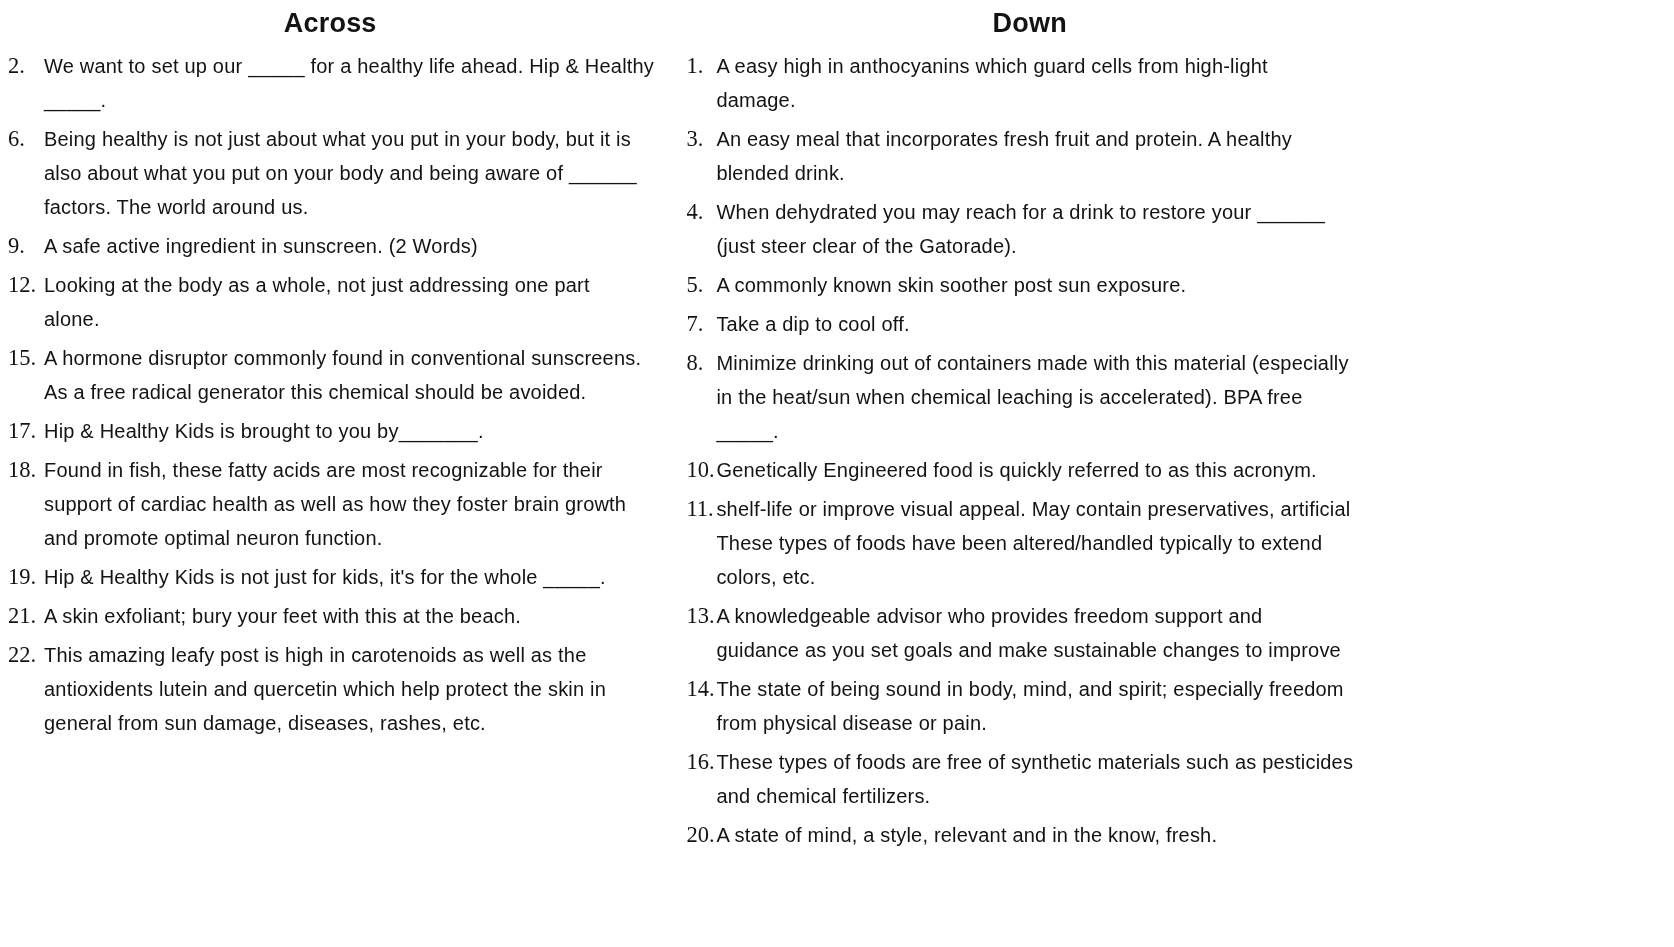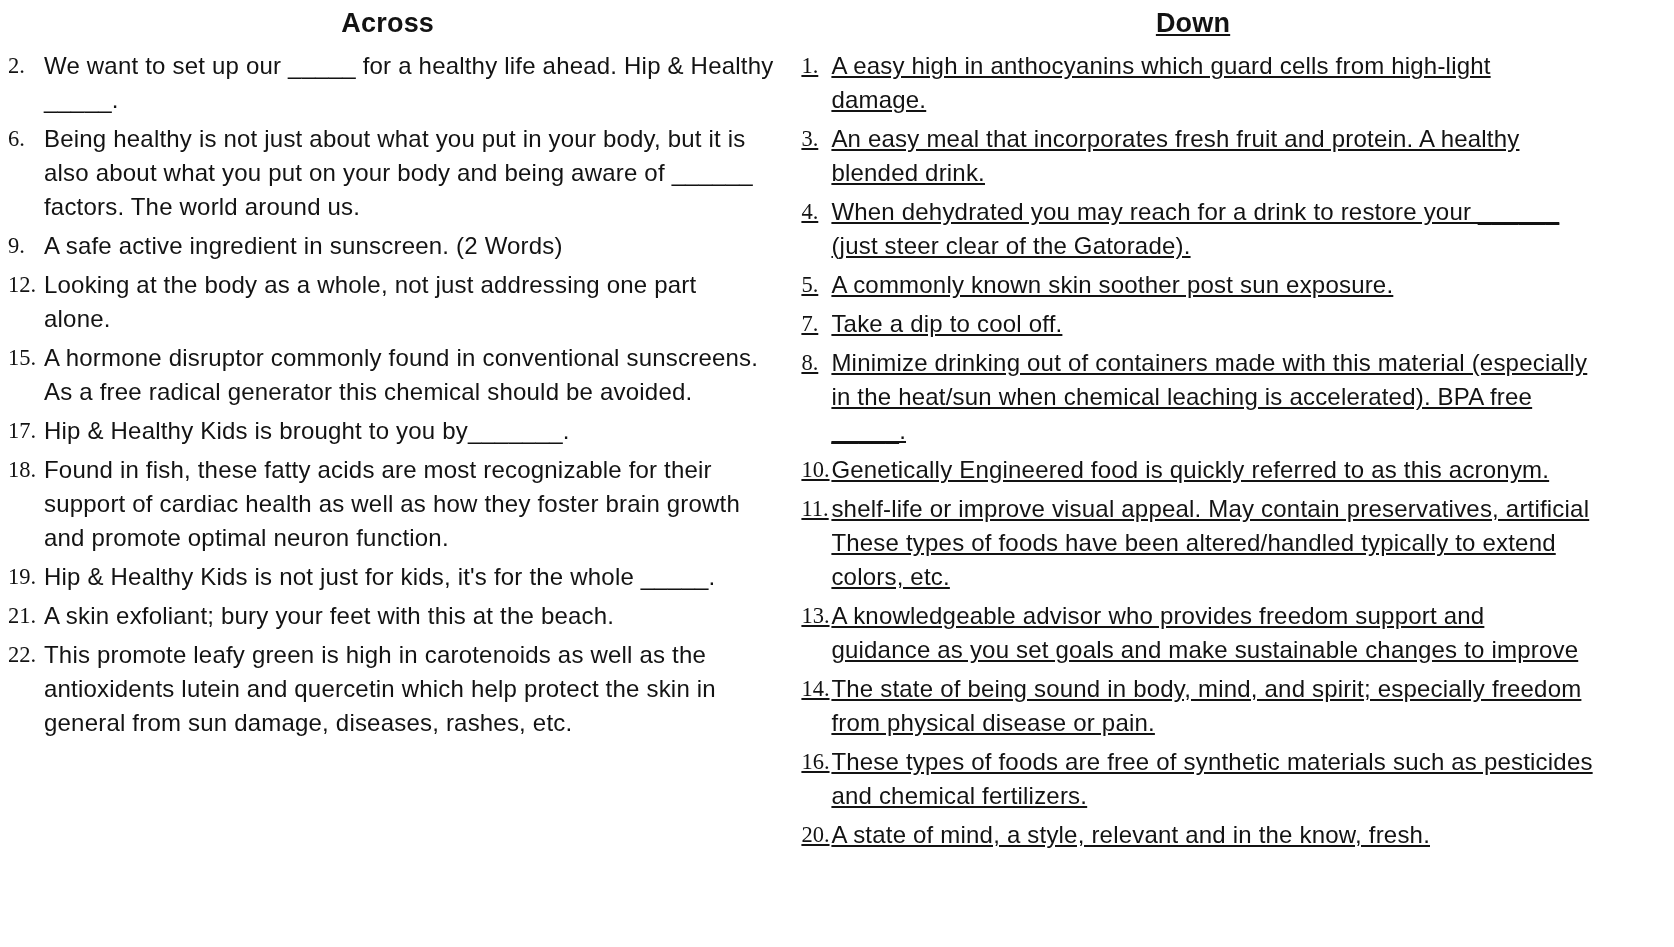--- a/index.html
+++ b/index.html
@@ -22,21 +22,20 @@
   .col {
     box-sizing: border-box;
   }
   .col-across {
     width: 796px;
     margin-left: 2px;
   }
   .col-down {
     width: 852px;
     margin-left: 20px;
-    text-decoration: underline;
   }
   .col-title {
     text-align: center;
     font-weight: 700;
     font-size: 27px;
     line-height: 34px;
     margin-bottom: 9px;
     letter-spacing: 0.2px;
   }
   .clue-row {
@@ -52,21 +51,21 @@
     font-size: 22.5px;
     line-height: 34px;
     white-space: nowrap;
   }
   .col-down .clue-num {
     flex: 0 0 38px;
     padding-left: 8px;
   }
   .clue-text {
     flex: 1;
-    font-size: 24px;
+    font-size: 20px;
     line-height: 34px;
     letter-spacing: 0.2px;
   }
   .clue-line {
     white-space: nowrap;
   }
 </style>
 </head>
 <body>
 
@@ -140,21 +139,21 @@
   <div class="clue-row">
     <span class="clue-num">21.</span>
     <div class="clue-text">
             <div class="clue-line">A skin exfoliant; bury your feet with this at the beach.</div>
           </div>
   </div>
 
   <div class="clue-row">
     <span class="clue-num">22.</span>
     <div class="clue-text">
-            <div class="clue-line">This promote leafy green is high in carotenoids as well as the</div>
+            <div class="clue-line">This amazing leafy post is high in carotenoids as well as the</div>
             <div class="clue-line">antioxidents lutein and quercetin which help protect the skin in</div>
             <div class="clue-line">general from sun damage, diseases, rashes, etc.</div>
           </div>
   </div>
 </div>
   </div>
   <div class="col col-down">
     <div class="col-title">Down</div>
     <div>
   <div class="clue-row">

